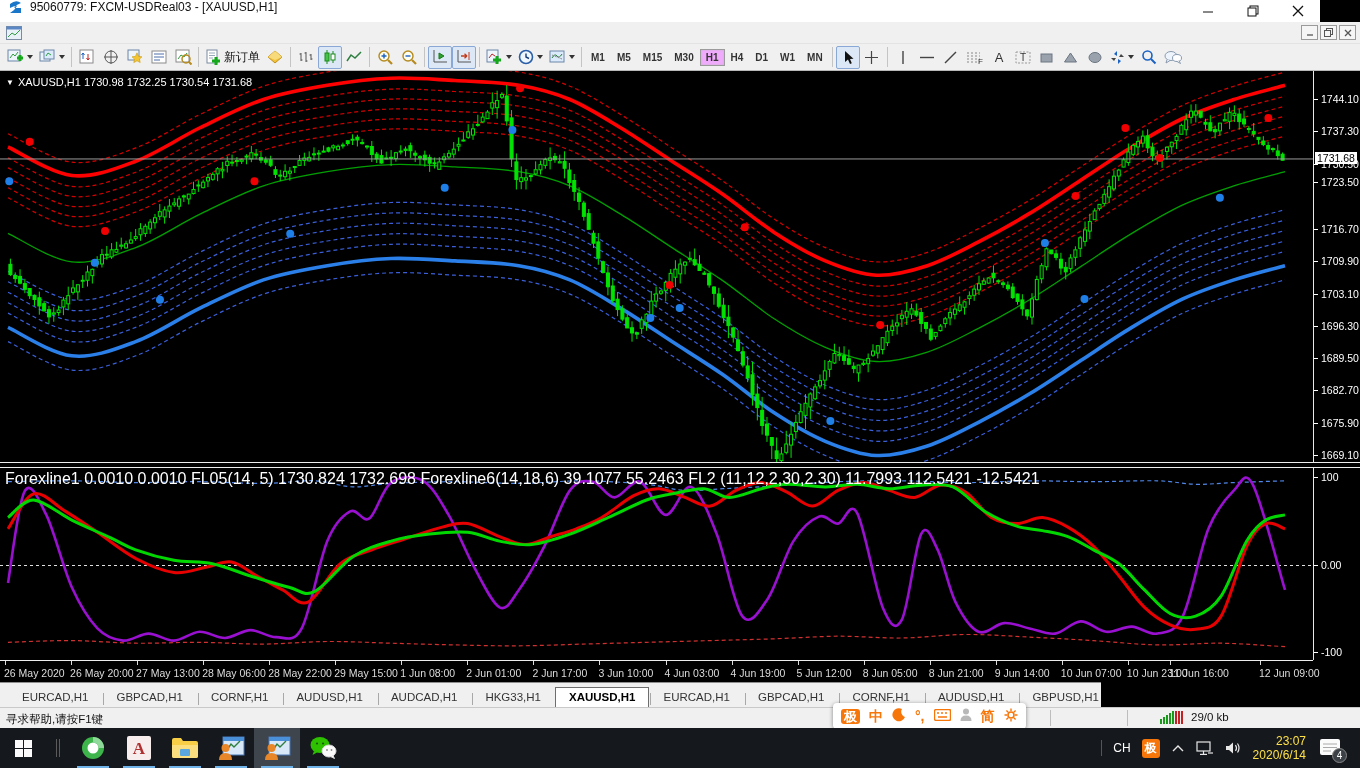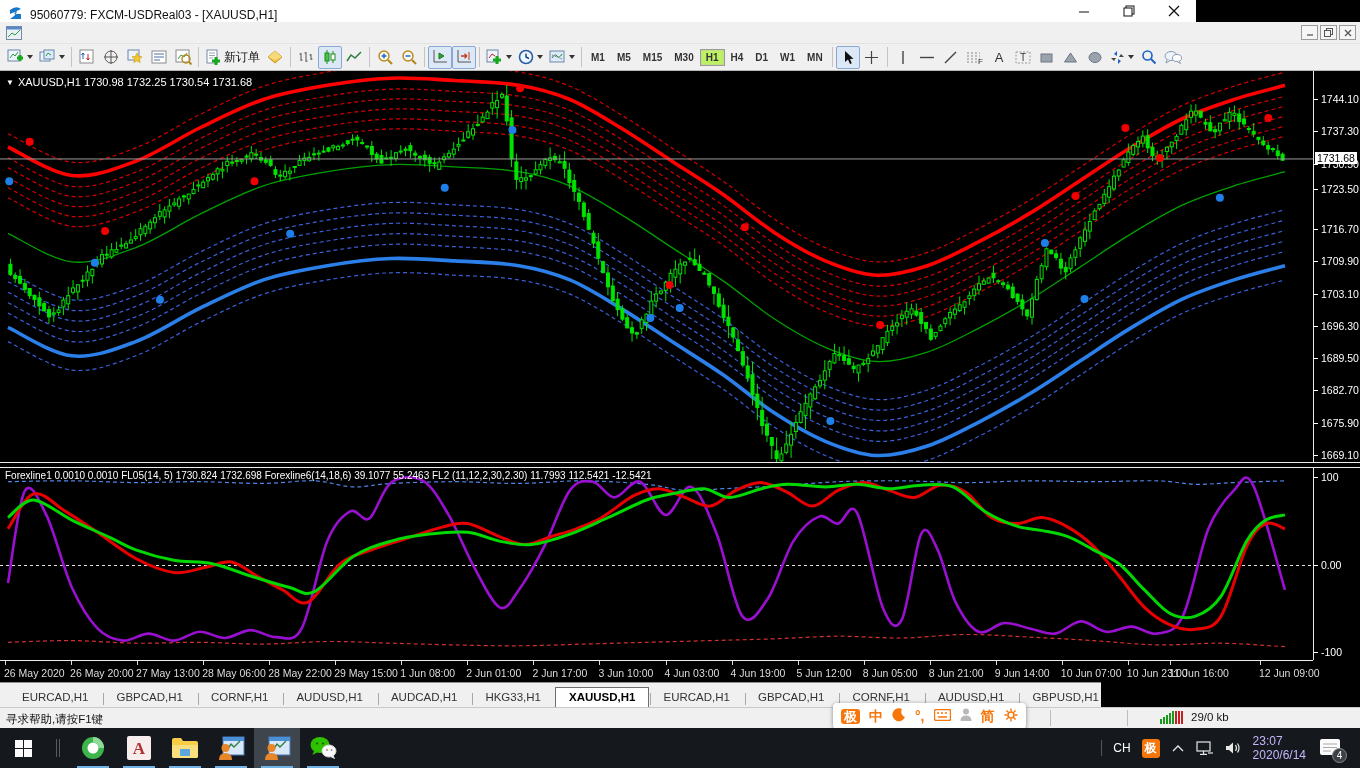--- a/index.html
+++ b/index.html
@@ -1,47 +1,47 @@
 <!DOCTYPE html>
 <html><head>
 <meta charset="utf-8">
 <style>
   *{box-sizing:border-box;margin:0;padding:0}
   html,body{width:1360px;height:768px;overflow:hidden}
   body{font-family:"Liberation Sans","DejaVu Sans",sans-serif;background:#000;position:relative;font-size:12px}
   
-  .titlebar{position:absolute;top:0;left:0;width:1196px;height:22px;background:#fff;display:flex;align-items:flex-end;z-index:30}
+  .titlebar{position:absolute;top:0;left:0;width:1320px;height:22px;background:#fff;display:flex;align-items:flex-start;z-index:30}
   .mtlogo{width:16px;height:16px;margin:0 6px 0 8px}
   .title-text{font-size:12px;color:#111}
   .win-btns{margin-left:auto;display:flex;height:22px}
   .wb{width:45px;height:22px;display:flex;align-items:center;justify-content:center}
   .wb svg{display:block}
   
   .menubar{position:absolute;top:22px;left:0;width:1360px;height:22px;background:#f0f0f0;display:flex;align-items:center;z-index:29;border-bottom:1px solid #e3e3e3}
   .childicon{width:16px;height:14px;margin:0 8px 0 6px}
   .menu-item{padding:3px 11px;color:#111;font-size:12px;cursor:default}
   .mb-winbtns{margin-left:auto;display:flex;gap:2px;margin-right:4px}
   .mwb{width:17px;height:15px;border:1px solid #9a9a9a;background:#f5f5f5;display:flex;align-items:center;justify-content:center}
   
   .toolbar{position:absolute;top:44px;left:0;width:1360px;height:27px;background:#f0f0f0;border-bottom:1px solid #b8b8b8;display:flex;align-items:center;z-index:28;padding-left:4px}
   .sep{width:1px;height:20px;background:#c4c4c4;margin:0 3px;flex:none}
   .tb{min-width:24px;height:23px;border:1px solid transparent;border-radius:2px;display:flex;align-items:center;justify-content:center;flex:none;gap:1px;padding:0 2px}
   .tb.toggled{border-color:#8aa8d6;background:#dde8f6}
   .dda{width:0;height:0;border-left:3px solid transparent;border-right:3px solid transparent;border-top:4px solid #333;margin-left:2px}
   .tb-label{font-size:12px;color:#111;margin-left:2px;white-space:nowrap}
   .tf{padding:2px 5px;min-width:24px;text-align:center;font-size:10px;font-weight:bold;color:#333;border:1px solid transparent;flex:none}
-  .tf.active{border-color:#9b9b9b;background:#bef264;box-shadow:inset 0 0 2px #bbb}
+  .tf.active{border-color:#9b9b9b;background:#f0abfc;box-shadow:inset 0 0 2px #bbb}
   
   .chartwrap{position:absolute;top:71px;left:0;width:1360px;height:611px;background:#000}
   #main-svg{position:absolute;left:0;top:0;width:1313px;height:392px;background:#000}
   .ohlc{position:absolute;left:6px;top:5px;color:#fff;font-size:11px;z-index:6;white-space:nowrap}
   .ohlc .tri{font-size:8px;margin-right:4px;vertical-align:1px}
   .splitter{position:absolute;left:0;top:391px;width:1360px;height:6px;background:#000;border-top:1px solid #ededed;border-bottom:1px solid #ededed;z-index:7}
   #ind-svg{position:absolute;left:0;top:396px;width:1313px;height:193px;background:#000}
-  .indlabel{position:absolute;left:5px;top:399px;color:#fff;font-size:10px;z-index:6;white-space:nowrap}
+  .indlabel{position:absolute;left:5px;top:399px;color:#fff;font-size:16px;z-index:6;white-space:nowrap}
   .scalecol{position:absolute;left:1313px;top:0;width:47px;height:589px;background:#000;border-left:1px solid #e8e8e8;z-index:5}
   .ptick{position:absolute;left:7px;color:#fff;font-size:10.5px;white-space:nowrap}
   .ptick:before{content:'';position:absolute;left:-7px;top:6px;width:4px;height:1px;background:#fff}
   .pbox{position:absolute;left:1px;background:#fff;color:#000;font-size:10.5px;padding:0 2px;z-index:8;white-space:nowrap}
   .taxis{position:absolute;left:0;top:589px;width:1313px;height:22px;background:#000;border-top:1px solid #ededed}
   .taxis .tl{position:absolute;top:6px;color:#dcdcdc;font-size:10.5px;white-space:nowrap}
   .taxis .tl:before{content:'';position:absolute;left:1px;top:-6px;width:1px;height:4px;background:#dcdcdc}
   
   .tabbar{position:absolute;top:682px;left:0;width:1101px;height:25px;background:#f0f0f0;border-top:1px solid #8f8f8f;display:flex;align-items:flex-end;padding-left:8px;z-index:20}
   .tab{padding:3px 13px 4px;font-size:11.5px;color:#333;position:relative;border:1px solid transparent;border-bottom:none;white-space:nowrap}
@@ -62,21 +62,21 @@
   .taskbar{position:absolute;top:728px;left:0;width:1360px;height:40px;background:#15181d;display:flex;align-items:center;z-index:30}
   .start{width:46px;height:40px;display:flex;align-items:center;justify-content:center;flex:none}
   .tkdiv{width:4px;height:18px;border-left:1px solid #5a5a5a;border-right:1px solid #5a5a5a;margin:0 10px;flex:none}
   .app{width:46px;height:40px;display:flex;align-items:center;justify-content:center;position:relative;flex:none}
   .app:after{content:'';position:absolute;bottom:0;left:7px;right:7px;height:2px;background:#6fb3e8}
   .app.active{background:#3f454c}
   .tray{margin-left:auto;display:flex;align-items:center;gap:11px;padding-right:17px;color:#fff}
   .traydiv{width:1px;height:16px;background:#555}
   .lang{font-size:12px;color:#fff}
   .trayime{background:#f7760a;color:#fff;border-radius:3px;font-size:12px;font-weight:bold;padding:1px 3px}
-  .clock{font-size:12px;line-height:14px;color:#c4b5fd}
+  .clock{text-align:right;font-size:12px;line-height:14px;color:#fde047}
   .notif{position:relative;width:26px;height:26px;display:flex;align-items:center;justify-content:center}
   .badge{position:absolute;right:-4px;bottom:-2px;width:15px;height:15px;border-radius:50%;background:#3c4047;border:1px solid #888;color:#fff;font-size:10px;display:flex;align-items:center;justify-content:center}
 </style>
 </head>
 <body>
 
 <div class="titlebar">
   <svg class="mtlogo" viewBox="0 0 16 16">
     <path d="M2 4 Q8 -1 13 3 Q9 4 6 8 L13 8 L13 13 L2 13 Q7 10 9 6 Q5 6 2 8 Z" fill="#1a76c9"></path>
   </svg>
@@ -946,21 +946,21 @@
       <path d="M8.0,116.0C10.8,100.7,18.2,35.6,24.6,24.3C31.0,12.9,38.4,31.9,46.3,47.9C54.2,63.9,63.3,101.4,71.8,120.3C80.4,139.2,88.9,152.5,97.4,161.4C105.9,170.2,114.4,172.7,122.9,173.6C131.4,174.5,140.0,166.6,148.5,166.6C157.0,166.6,165.5,173.9,174.0,173.6C182.5,173.3,191.0,165.3,199.5,164.8C208.1,164.4,216.6,171.3,225.1,171.0C233.6,170.7,242.1,163.2,250.6,163.1C259.1,163.0,267.7,170.4,276.2,170.1C284.7,169.8,293.2,177.4,301.7,161.4C310.2,145.4,319.2,93.6,327.3,74.1C335.3,54.6,343.2,48.2,350.2,44.4C357.3,40.6,362.6,56.2,369.4,51.4C376.2,46.6,382.2,21.8,391.1,15.6C400.0,9.3,413.4,8.4,423.0,13.8C432.6,19.2,440.1,33.5,448.6,47.9C457.1,62.3,465.6,84.8,474.1,100.2C482.6,115.7,492.2,136.6,499.6,140.4C507.1,144.2,511.4,133.1,518.8,122.9C526.2,112.8,535.8,95.9,544.3,79.3C552.9,62.7,561.8,34.2,569.9,23.4C578.0,12.7,585.4,13.5,592.9,14.7C600.3,15.9,606.7,30.4,614.6,30.4C622.4,30.4,631.6,11.8,640.1,14.7C648.6,17.6,657.1,47.0,665.7,47.9C674.2,48.7,682.7,16.7,691.2,19.9C699.7,23.1,708.2,45.5,716.7,67.1C725.2,88.6,733.8,138.4,742.3,149.1C750.8,159.9,759.3,144.2,767.8,131.7C776.3,119.2,784.8,87.7,793.4,74.1C801.9,60.4,811.4,52.5,818.9,49.6C826.3,46.7,831.7,57.2,838.1,56.6C844.4,56.0,849.8,32.2,857.2,46.1C864.7,60.1,875.3,122.7,882.7,140.4C890.2,158.2,895.5,164.8,901.9,152.6C908.3,140.4,915.1,78.7,921.1,67.1C927.0,55.4,931.9,71.4,937.7,82.8C943.4,94.1,948.7,121.5,955.5,135.2C962.3,148.8,970.4,161.4,978.5,164.8C986.6,168.3,995.5,156.7,1004.1,156.1C1012.6,155.5,1021.1,159.6,1029.6,161.4C1038.1,163.1,1046.6,167.8,1055.1,166.6C1063.7,165.4,1072.2,154.7,1080.7,154.4C1089.2,154.1,1097.7,164.0,1106.2,164.8C1114.7,165.7,1123.2,159.3,1131.8,159.6C1140.3,159.9,1148.8,168.3,1157.3,166.6C1165.8,164.8,1174.3,166.6,1182.8,149.1C1191.4,131.7,1199.9,82.8,1208.4,61.8C1216.9,40.9,1226.5,30.7,1233.9,23.4C1241.4,16.1,1244.6,1.6,1253.1,18.2C1261.6,34.8,1279.7,105.5,1285.0,122.9" fill="none" stroke="#9A10D0" stroke-width="2.6" stroke-linejoin="round"></path>
       <path d="M8.0,61.8C12.3,56.0,24.0,29.8,33.5,26.9C43.1,24.0,54.8,38.0,65.5,44.4C76.1,50.8,85.7,57.5,97.4,65.3C109.1,73.2,122.9,84.8,135.7,91.5C148.5,98.2,162.3,104.0,174.0,105.5C185.7,106.9,196.4,102.0,205.9,100.2C215.5,98.5,223.0,93.6,231.5,95.0C240.0,96.5,248.5,104.3,257.0,109.0C265.5,113.6,274.0,118.6,282.6,122.9C291.1,127.3,298.5,139.5,308.1,135.2C317.7,130.8,329.4,105.5,340.0,96.8C350.7,88.0,361.3,86.9,371.9,82.8C382.6,78.7,392.2,76.1,403.9,72.3C415.6,68.5,431.5,62.7,442.2,60.1C452.8,57.5,458.1,55.0,467.7,56.6C477.3,58.2,490.1,66.2,499.6,69.7C509.2,73.2,516.7,77.5,525.2,77.5C533.7,77.5,542.2,72.3,550.7,69.7C559.2,67.1,567.8,65.0,576.3,61.8C584.8,58.6,592.2,56.0,601.8,50.5C611.4,45.0,624.2,33.5,633.7,28.7C643.3,23.9,650.8,21.4,659.3,21.7C667.8,22.0,676.3,27.5,684.8,30.4C693.3,33.3,701.8,40.3,710.4,39.1C718.9,38.0,727.4,27.4,735.9,23.4C744.4,19.5,752.9,15.3,761.4,15.6C769.9,15.9,778.5,21.2,787.0,25.2C795.5,29.1,804.0,39.4,812.5,39.1C821.0,38.8,829.5,27.4,838.1,23.4C846.6,19.5,855.1,15.6,863.6,15.6C872.1,15.6,880.6,20.9,889.1,23.4C897.6,25.9,906.2,31.3,914.7,30.4C923.2,29.5,931.7,19.1,940.2,18.2C948.7,17.3,957.2,19.8,965.8,25.2C974.3,30.6,982.8,45.2,991.3,50.5C999.8,55.7,1008.3,56.6,1016.8,56.6C1025.3,56.6,1033.9,49.9,1042.4,50.5C1050.9,51.1,1059.4,55.3,1067.9,60.1C1076.4,64.9,1084.9,71.1,1093.5,79.3C1102.0,87.4,1110.5,98.8,1119.0,109.0C1127.5,119.2,1136.0,132.3,1144.5,140.4C1153.0,148.6,1161.6,154.2,1170.1,157.9C1178.6,161.5,1187.1,163.7,1195.6,162.2C1204.1,160.8,1212.6,163.0,1221.1,149.1C1229.7,135.3,1239.2,94.7,1246.7,79.3C1254.1,63.9,1259.5,59.5,1265.8,56.6C1272.2,53.7,1281.8,61.0,1285.0,61.8" fill="none" stroke="#E80000" stroke-width="3" stroke-linejoin="round"></path>
       <path d="M8.0,50.5C12.3,47.6,22.9,32.6,33.5,33.0C44.2,33.5,59.1,46.8,71.8,53.1C84.6,59.4,99.5,65.6,110.2,70.6C120.8,75.5,125.1,79.0,135.7,82.8C146.3,86.6,161.2,90.9,174.0,93.3C186.8,95.6,199.6,94.1,212.3,96.8C225.1,99.4,237.9,105.0,250.6,109.0C263.4,112.9,278.3,117.7,288.9,120.3C299.6,122.9,303.8,129.8,314.5,124.7C325.1,119.6,340.0,98.2,352.8,89.8C365.6,81.3,378.3,77.8,391.1,74.1C403.9,70.3,416.6,68.5,429.4,67.1C442.2,65.6,456.0,64.2,467.7,65.3C479.4,66.5,489.0,72.0,499.6,74.1C510.3,76.1,519.9,78.7,531.6,77.5C543.3,76.4,557.1,71.6,569.9,67.1C582.6,62.6,595.4,56.2,608.2,50.5C621.0,44.8,635.9,37.0,646.5,33.0C657.1,29.1,662.5,28.8,672.0,26.9C681.6,25.0,694.4,21.1,704.0,21.7C713.5,22.3,719.9,30.4,729.5,30.4C739.1,30.4,751.9,23.9,761.4,21.7C771.0,19.5,776.3,17.6,787.0,17.3C797.6,17.0,813.6,19.9,825.3,19.9C837.0,19.9,846.6,17.0,857.2,17.3C867.8,17.6,878.5,21.5,889.1,21.7C899.8,21.8,910.4,18.5,921.1,18.2C931.7,17.9,942.3,15.6,953.0,19.9C963.6,24.3,974.3,37.8,984.9,44.4C995.5,50.9,1007.3,56.0,1016.8,59.2C1026.4,62.4,1033.9,61.8,1042.4,63.6C1050.9,65.3,1059.4,66.5,1067.9,69.7C1076.4,72.9,1084.9,78.3,1093.5,82.8C1102.0,87.3,1110.5,90.1,1119.0,96.8C1127.5,103.4,1136.0,114.7,1144.5,122.9C1153.0,131.2,1161.6,142.1,1170.1,146.5C1178.6,150.9,1187.1,152.0,1195.6,149.1C1204.1,146.2,1212.6,141.6,1221.1,129.1C1229.7,116.5,1239.2,86.7,1246.7,74.1C1254.1,61.4,1259.5,57.5,1265.8,53.1C1272.2,48.7,1281.8,48.7,1285.0,47.9" fill="none" stroke="#00D800" stroke-width="3" stroke-linejoin="round"></path>
     </svg>
   <div class="splitter"></div>
   <div class="scalecol">
     <div id="price-ticks">
         <div class="ptick" style="top: 22.0023px;">1744.10</div>
         <div class="ptick" style="top: 54.2799px;">1737.30</div>
         <div class="ptick" style="top: 86.5575px;">1730.50</div>
-        <div class="ptick" style="top: 112px;">1723.50</div>
+        <div class="ptick" style="top: 105px;">1723.50</div>
         <div class="ptick" style="top: 152.062px;">1716.70</div>
         <div class="ptick" style="top: 184.339px;">1709.90</div>
         <div class="ptick" style="top: 216.617px;">1703.10</div>
         <div class="ptick" style="top: 248.895px;">1696.30</div>
         <div class="ptick" style="top: 281.172px;">1689.50</div>
         <div class="ptick" style="top: 313.45px;">1682.70</div>
         <div class="ptick" style="top: 345.727px;">1675.90</div>
         <div class="ptick" style="top: 378.005px;">1669.10</div>
       </div>
     <div class="pbox" style="top: 80.9564px;">1731.68</div>

